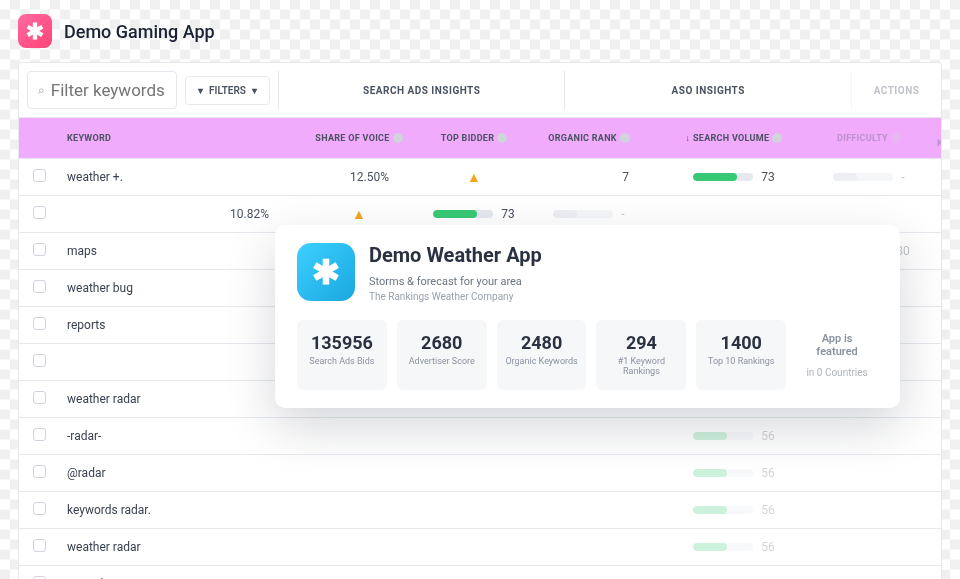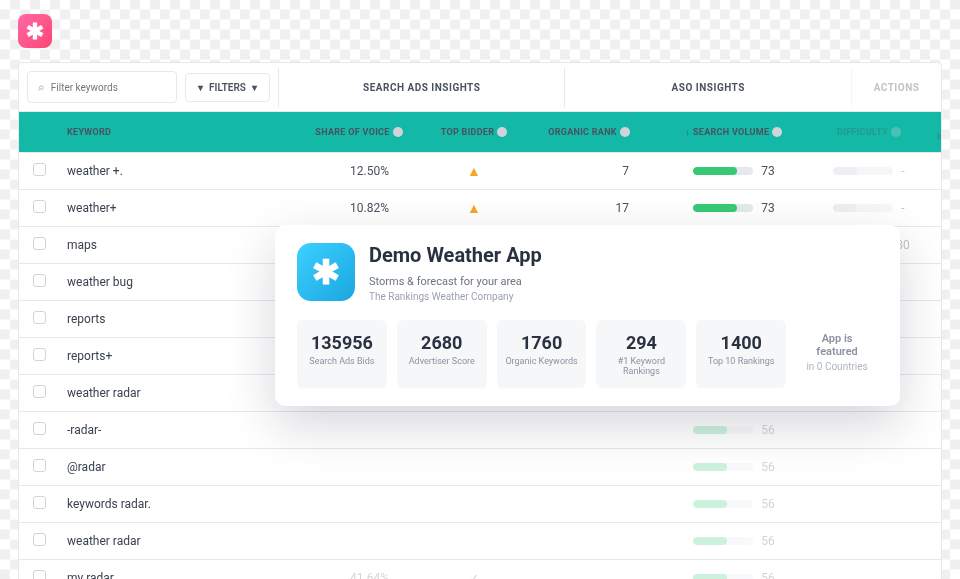--- a/index.html
+++ b/index.html
@@ -3,25 +3,25 @@
 <meta charset="utf-8">
 <style>
 *{box-sizing:border-box;margin:0;padding:0;font-family:-apple-system,BlinkMacSystemFont,"Segoe UI",Roboto,sans-serif}
 body{background:repeating-conic-gradient(#fff 0 25%,#f0f0f0 0 50%) 50%/20px 20px;padding:0;width:960px;height:579px;overflow:hidden;position:relative}
 .header{display:flex;align-items:center;gap:12px;padding:14px 18px}
 .app-logo{width:34px;height:34px;border-radius:8px;background:linear-gradient(135deg,#ff6aa3,#ff4477);display:flex;align-items:center;justify-content:center;color:#fff;font-size:22px;font-weight:700}
 .app-title{font-size:18px;font-weight:500;color:#1a2233}
 .panel{margin:0 18px;background:#fff;border:1px solid #e5e8ed;border-radius:4px;overflow:hidden}
 .toolbar{display:flex;align-items:center;border-bottom:1px solid #e5e8ed}
 .search-wrap{display:flex;align-items:center;gap:6px;padding:8px 10px;border:1px solid #e5e8ed;border-radius:4px;margin:8px;width:150px}
-.search-wrap input{border:none;outline:none;font-size:10px;color:#6b7480;width:100%}
+.search-wrap input{border:none;outline:none;font-size:17px;color:#6b7480;width:100%}
 .filters-btn{display:flex;align-items:center;gap:6px;padding:8px 12px;border:1px solid #e5e8ed;border-radius:4px;background:#fff;font-size:10px;font-weight:600;color:#4a5260;cursor:pointer;margin-right:8px}
 .section-head{flex:1;text-align:center;font-size:10px;font-weight:700;color:#4a5260;letter-spacing:.5px;border-left:1px solid #e5e8ed;padding:14px 16px}
 .section-head.faded{opacity:.35}
-.cols{display:grid;grid-template-columns:40px 240px 120px 110px 120px 170px 100px 80px;align-items:center;border-bottom:1px solid #e5e8ed;background:#14b8a6;font-size:9px;font-weight:700;color:#4a5260;letter-spacing:.3px}
+.cols{display:grid;grid-template-columns:40px 240px 120px 110px 120px 170px 100px 80px;align-items:center;border-bottom:1px solid #e5e8ed;background:#f0abfc;font-size:9px;font-weight:700;color:#4a5260;letter-spacing:.3px}
 .cols>div{padding:10px 8px;text-align:left}
 .cols .c-share,.cols .c-top,.cols .c-org,.cols .c-vol,.cols .c-diff,.cols .c-track{text-align:center}
 .cols .c-diff,.cols .c-track{opacity:.3}
 .info-dot{display:inline-block;width:10px;height:10px;border-radius:50%;background:#d0d4da;margin-left:3px;vertical-align:middle}
 .row{display:grid;grid-template-columns:40px 240px 120px 110px 120px 170px 100px 80px;align-items:center;border-bottom:1px solid #e5e8ed;font-size:12px;color:#4a5260}
 .row>div{padding:10px 8px}
 .row .chk{text-align:center}
 .row .chk span{display:inline-block;width:13px;height:13px;border:1px solid #cfd4dc;border-radius:3px}
 .row .kw{color:#3a4250}
 .row .share{text-align:right;padding-right:30px}
@@ -44,32 +44,33 @@
 .pop-title{font-size:20px;font-weight:700;color:#2a3140}
 .pop-sub{font-size:11px;color:#6b7480;margin-top:8px}
 .pop-co{font-size:10px;color:#9ba2af;margin-top:3px}
 .add-btn{margin-left:auto;background:#7f9cff;color:#fff;border:none;border-radius:4px;padding:8px 14px;font-size:11px;font-weight:500;cursor:pointer}
 .stats{display:flex;gap:10px;margin-top:18px}
 .stat{flex:1;background:#f6f7f9;border-radius:6px;padding:12px 8px;text-align:center}
 .stat .num{font-size:18px;font-weight:700;color:#2a3140}
 .stat .lbl{font-size:9px;color:#8b92a0;margin-top:3px}
 .feat{flex:1;text-align:center;padding:12px 4px}
 .feat .t1{font-size:11px;font-weight:600;color:#8b92a0}
-.feat .t2{font-size:10px;color:#aeb4bf;margin-top:3px}
+.feat .t2{font-size:10px;color:#aeb4bf;margin-top:9px}
 
 .chart{position:absolute;left:180px;top:310px;width:560px;height:170px;display:flex;align-items:flex-end;gap:6px;z-index:-1}
 .bar{flex:1;display:flex;flex-direction:column;align-items:center;gap:2px}
 .bar .fill{width:100%;background:#e8eaee;border-radius:2px}
 .bar .ico{width:18px;height:18px;border-radius:4px;margin-bottom:2px}
 </style>
 </head>
 <body>
 
 <div class="header">
   <div class="app-logo">✱</div>
+  <div class="app-title">Demo Gaming App</div>
 </div>
 
 <div class="panel">
 
   <div class="toolbar">
     <div class="search-wrap">
       <span style="color:#9ba2af;font-size:12px">⌕</span>
       <input placeholder="Filter keywords" style="">
     </div>
     <button class="filters-btn">
@@ -109,24 +110,22 @@
     <div class="diff">
           <div class="pill">
             <div class="fill gr" style="width:40%"></div>
           </div>
           <span>-</span>
         </div>
     <div class="track"></div>
       </div>
       <div class="row">
     <div class="chk"><span></span></div>
-    <div class="kw">weather+</div>
     <div class="share">10.82%</div>
     <div class="top"><span class="warn-icon">▲</span></div>
-    <div class="org">17</div>
     <div class="vol">
           <div class="pill">
             <div class="fill g" style="width:73%"></div>
           </div>
           <span>73</span>
         </div>
     <div class="diff">
           <div class="pill">
             <div class="fill gr" style="width:40%"></div>
           </div>
@@ -169,21 +168,20 @@
     <div class="kw">reports</div>
     <div class="share"></div>
     <div class="top"></div>
     <div class="org"></div>
     <div class="vol"></div>
     <div class="diff"></div>
     <div class="track"></div>
       </div>
       <div class="row faded-row">
     <div class="chk"><span></span></div>
-    <div class="kw">reports+</div>
     <div class="share"></div>
     <div class="top"></div>
     <div class="org"></div>
     <div class="vol"></div>
     <div class="diff"></div>
     <div class="track"></div>
       </div>
       <div class="row faded-row">
     <div class="chk"><span></span></div>
     <div class="kw">weather radar</div>
@@ -407,21 +405,21 @@
   <div class="stats" id="stats">
       <div class="stat">
         <div class="num">135956</div>
         <div class="lbl">Search Ads Bids</div>
       </div>
       <div class="stat">
         <div class="num">2680</div>
         <div class="lbl">Advertiser Score</div>
       </div>
       <div class="stat">
-        <div class="num">1760</div>
+        <div class="num">2480</div>
         <div class="lbl">Organic Keywords</div>
       </div>
       <div class="stat">
         <div class="num">294</div>
         <div class="lbl">#1 Keyword Rankings</div>
       </div>
       <div class="stat">
         <div class="num">1400</div>
         <div class="lbl">Top 10 Rankings</div>
       </div>

